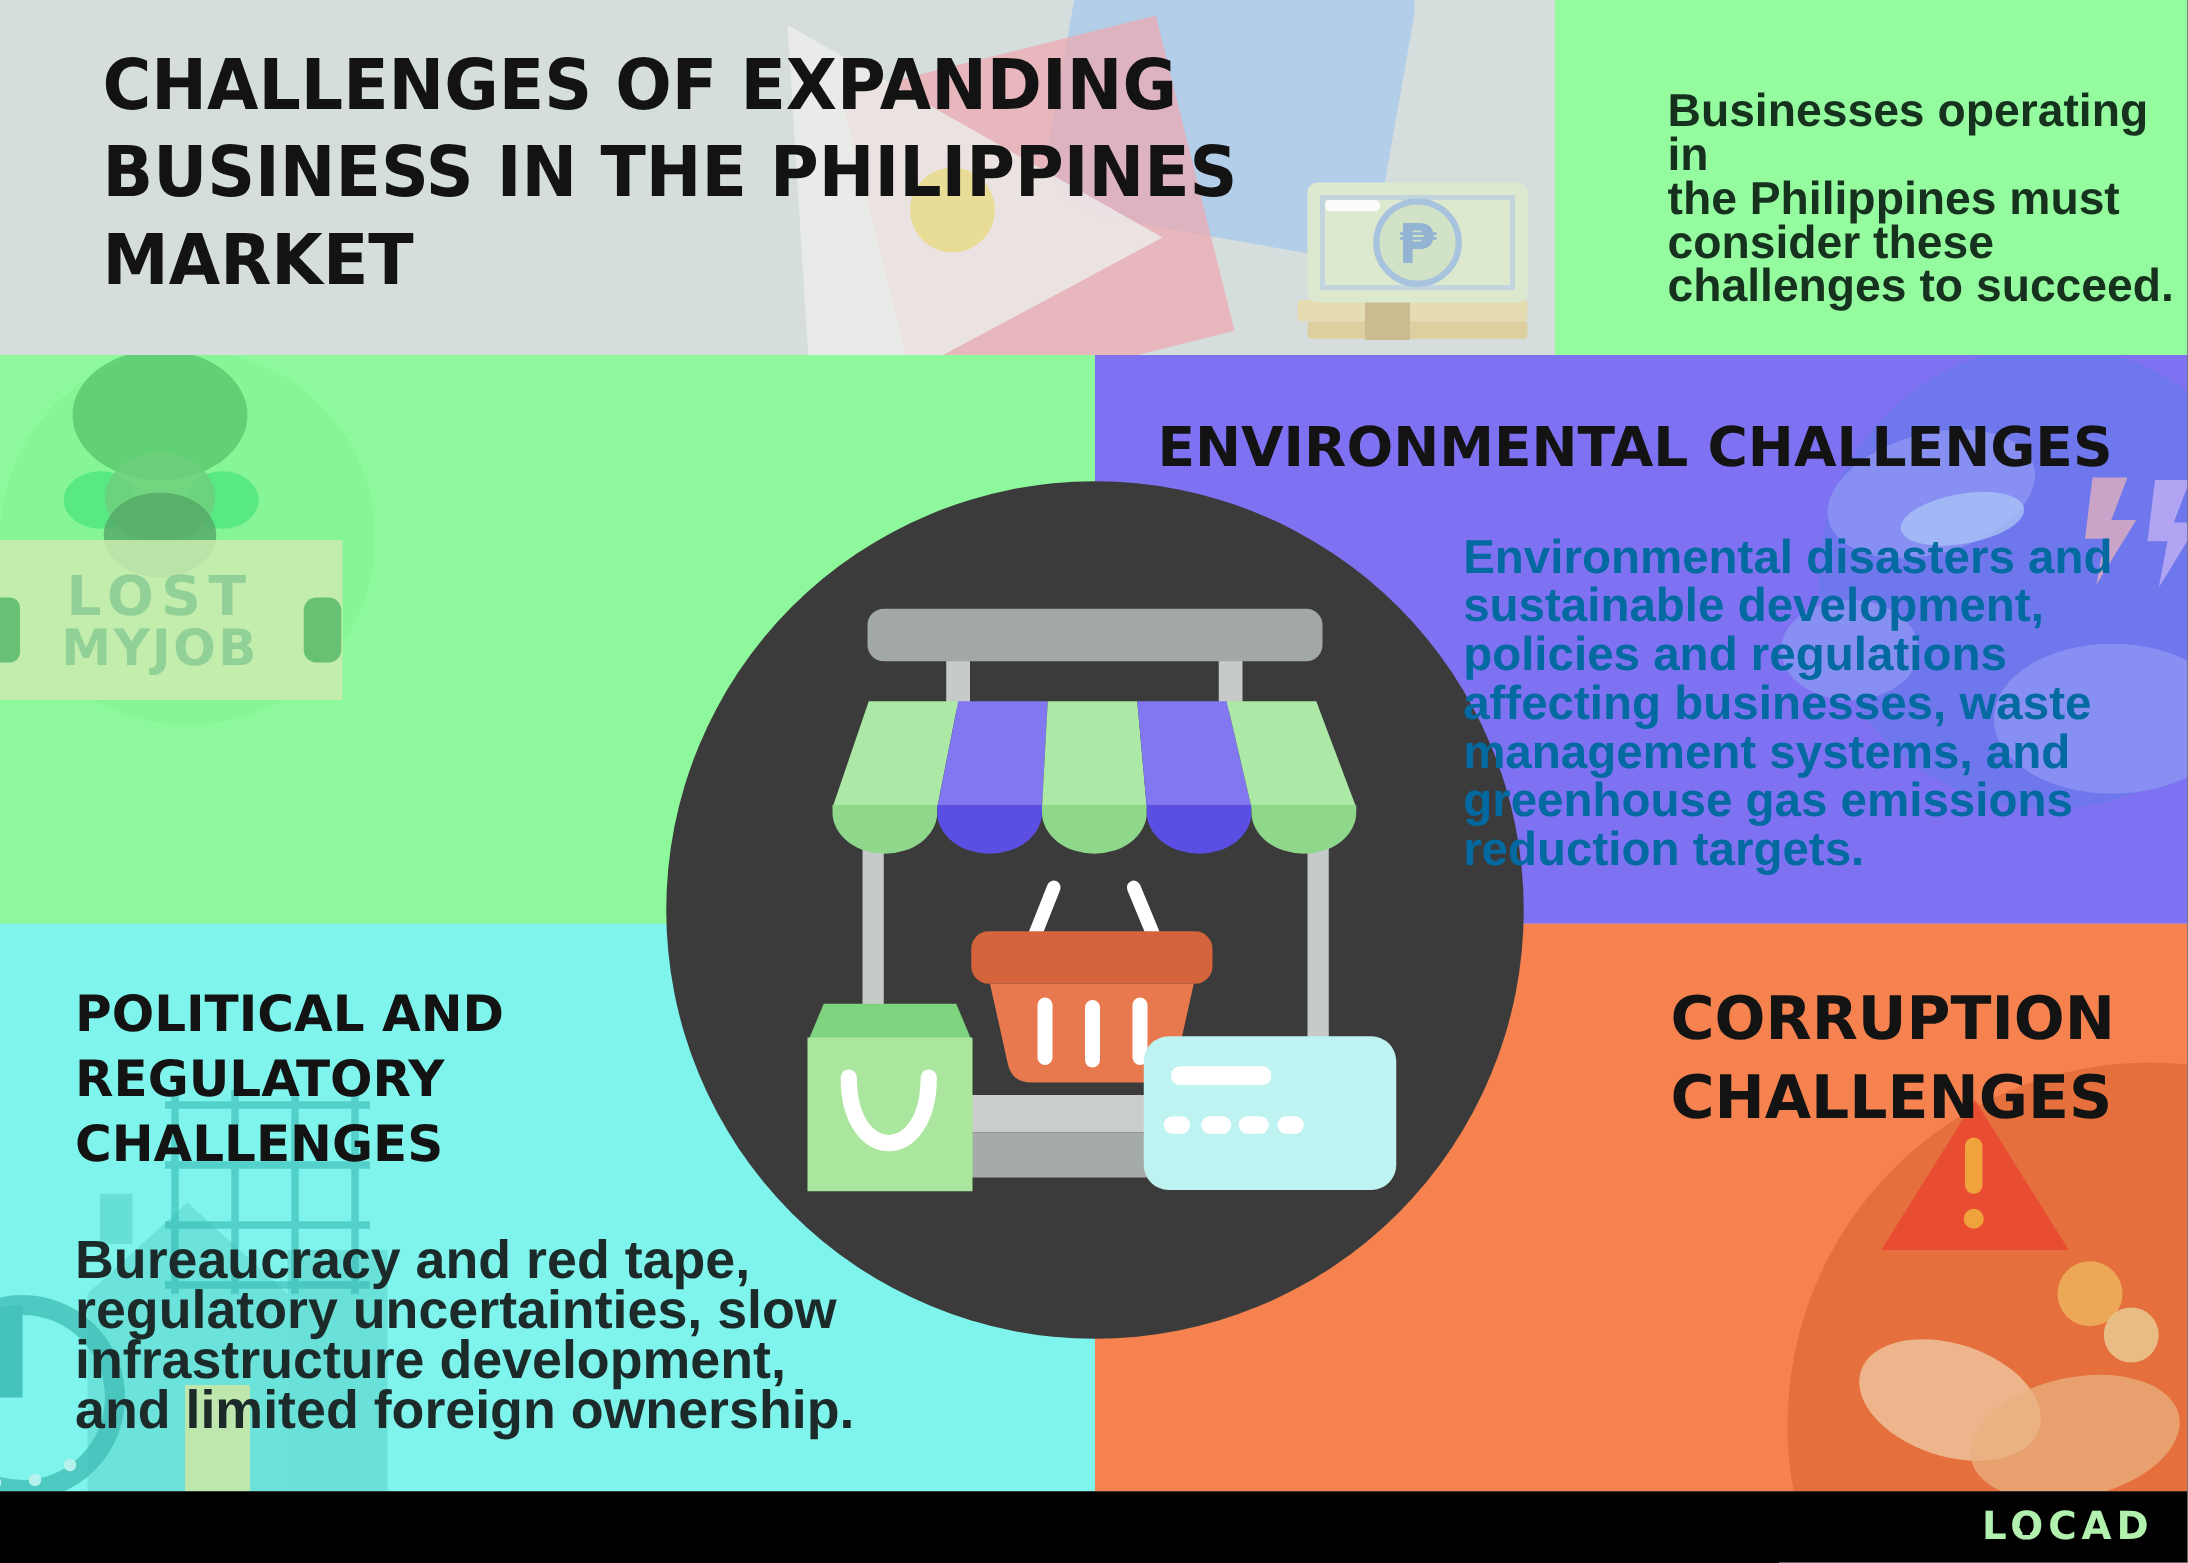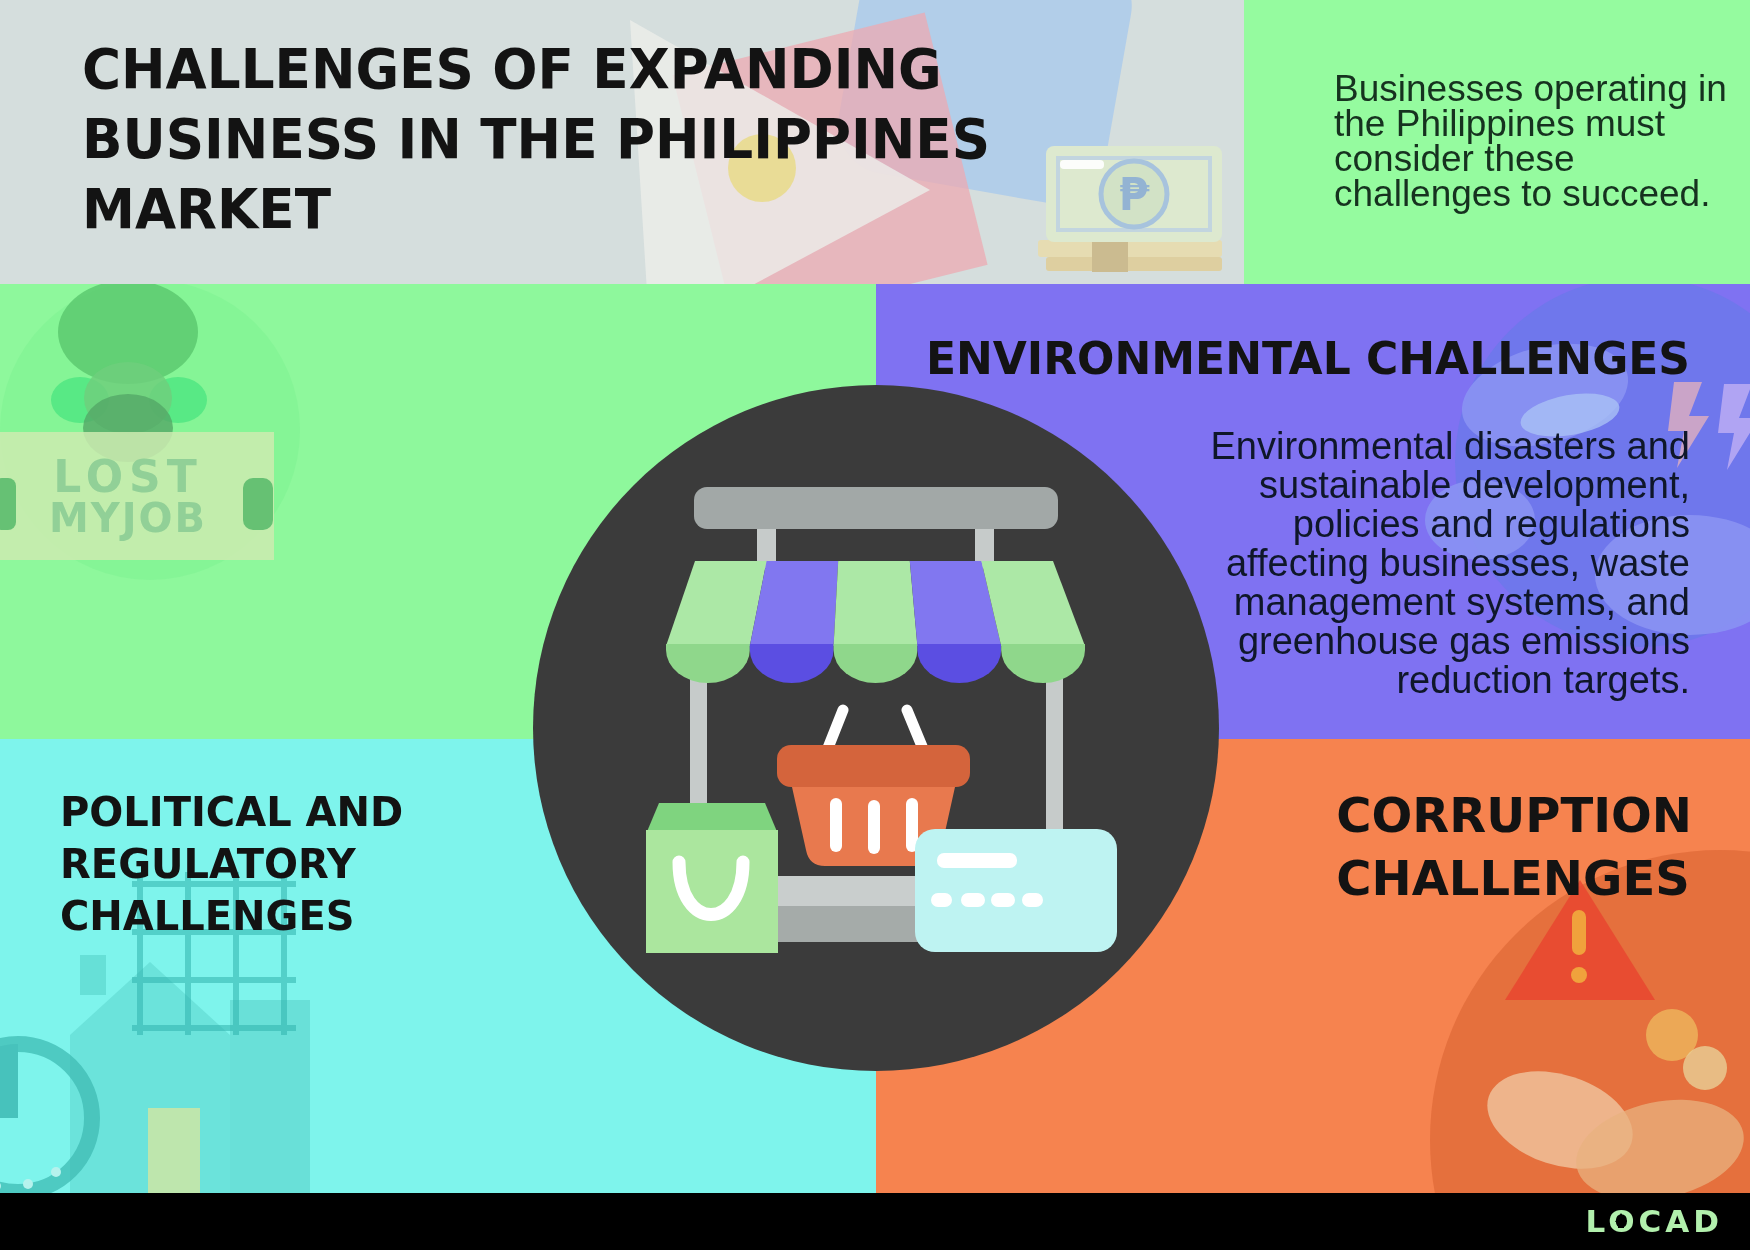--- a/index.html
+++ b/index.html
@@ -18,24 +18,24 @@
               align-items:center;justify-content:flex-end;}
   
   .hd{font-family:"DejaVu Sans",sans-serif;font-weight:800;color:#131313;margin:0;}
   .title{left:82px;top:34px;font-size:56px;line-height:70px;transform:scaleX(.95);
          transform-origin:left top;}
   .h-eco{left:59px;top:335px;font-size:44px;line-height:48px;}
   .h-env{right:60px;top:335px;font-size:44px;line-height:48px;text-align:left;}
   .h-pol{left:60px;top:786px;font-size:40px;line-height:52px;}
   .h-cor{right:58px;top:784px;font-size:48px;line-height:63px;text-align:left;}
   
-  .bd{margin:0;color:#1e1e1e;}
+  .bd{margin:0;color:#1e1e1e;font-weight:bold;}
   .b-intro{left:1334px;top:71px;font-size:37px;line-height:35px;color:#16321f;}
   .b-eco{left:59px;top:533px;font-size:43px;line-height:40px;color:#21302a;}
-  .b-env{right:60px;top:427px;font-size:38px;line-height:39px;text-align:right;color:#0f172a;}
+  .b-env{right:60px;top:427px;font-size:38px;line-height:39px;color:#0369a1;}
   .b-pol{left:60px;top:988px;font-size:43px;line-height:40px;color:#1c2a2a;}
   .b-cor{right:57px;top:920px;font-size:38px;line-height:38px;text-align:right;color:#241d16;}
   
   .logo{position:relative;margin-right:27px;font-family:"DejaVu Sans",sans-serif;
         font-weight:800;font-size:31px;letter-spacing:4px;color:#b2f0ad;line-height:57px;}
   .o-arrow-tri{position:absolute;left:29px;top:20px;width:0;height:0;
         border-left:6px solid transparent;border-right:6px solid transparent;
         border-bottom:9px solid #000;}
   .o-arrow-stem{position:absolute;left:32px;top:28px;width:6px;height:7px;background:#000;}
   svg{display:block;}
@@ -200,20 +200,24 @@
 sustainable development,
 policies and regulations
 affecting businesses, waste
 management systems, and
 greenhouse gas emissions
 reduction targets.</p>
 
   <h2 class="abs hd h-pol pre">POLITICAL AND
 REGULATORY
 CHALLENGES</h2>
+  <p class="abs bd b-pol pre">Bureaucracy and red tape,
+regulatory uncertainties, slow
+infrastructure development,
+and limited foreign ownership.</p>
 
   <h2 class="abs hd h-cor pre">CORRUPTION
 CHALLENGES</h2>
 
   <div class="abs footer-bar">
     <div class="logo">
       <span>LOCAD</span>
       <span class="o-arrow-tri"></span>
       <span class="o-arrow-stem"></span>
     </div>

